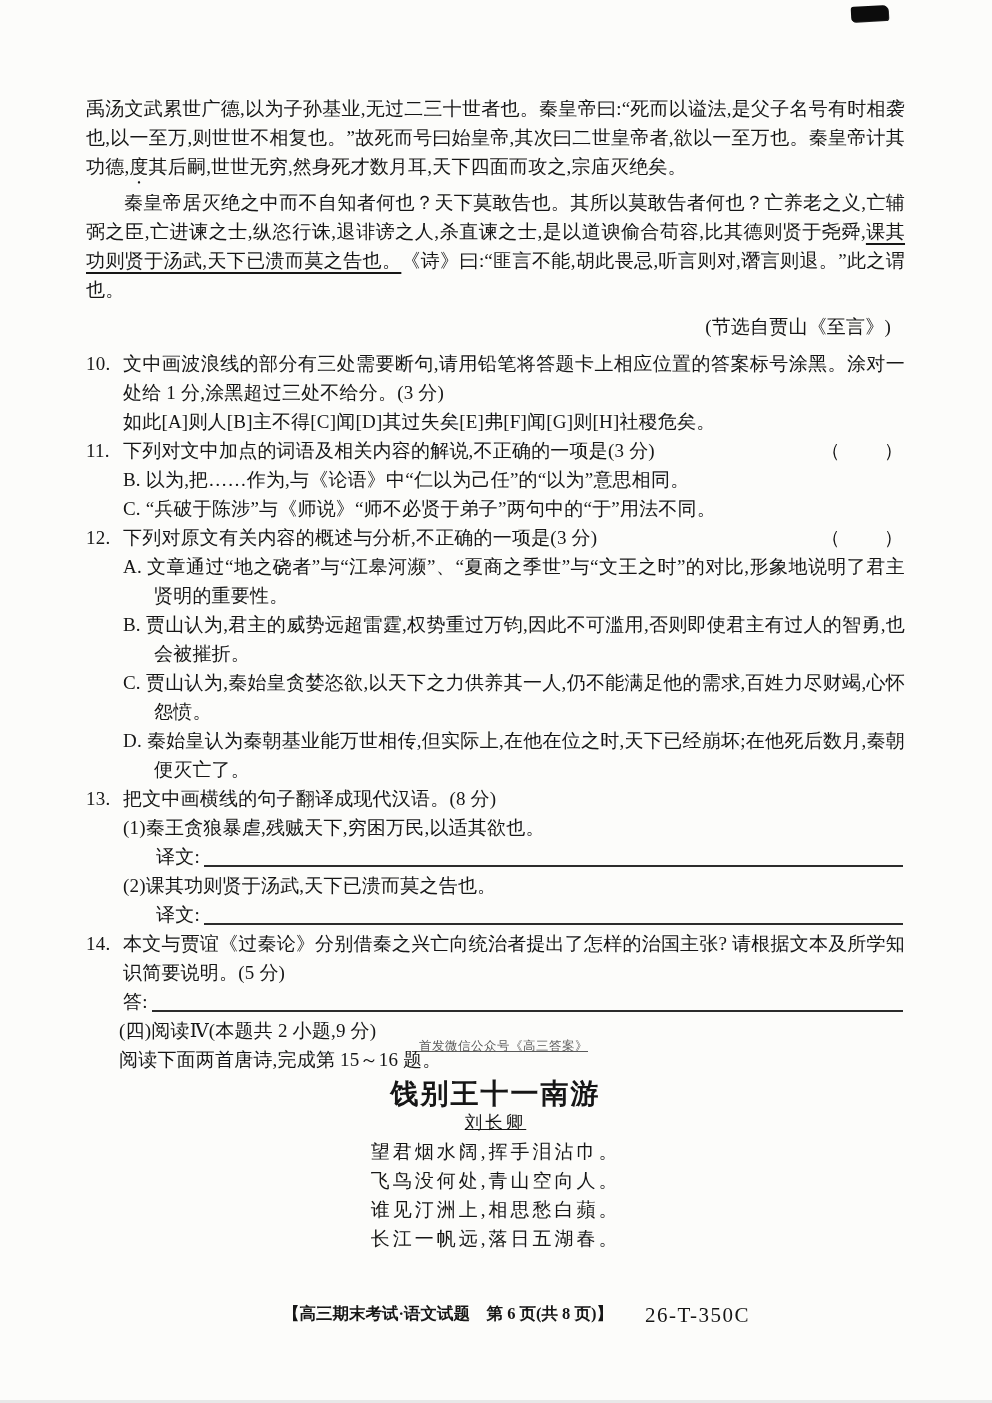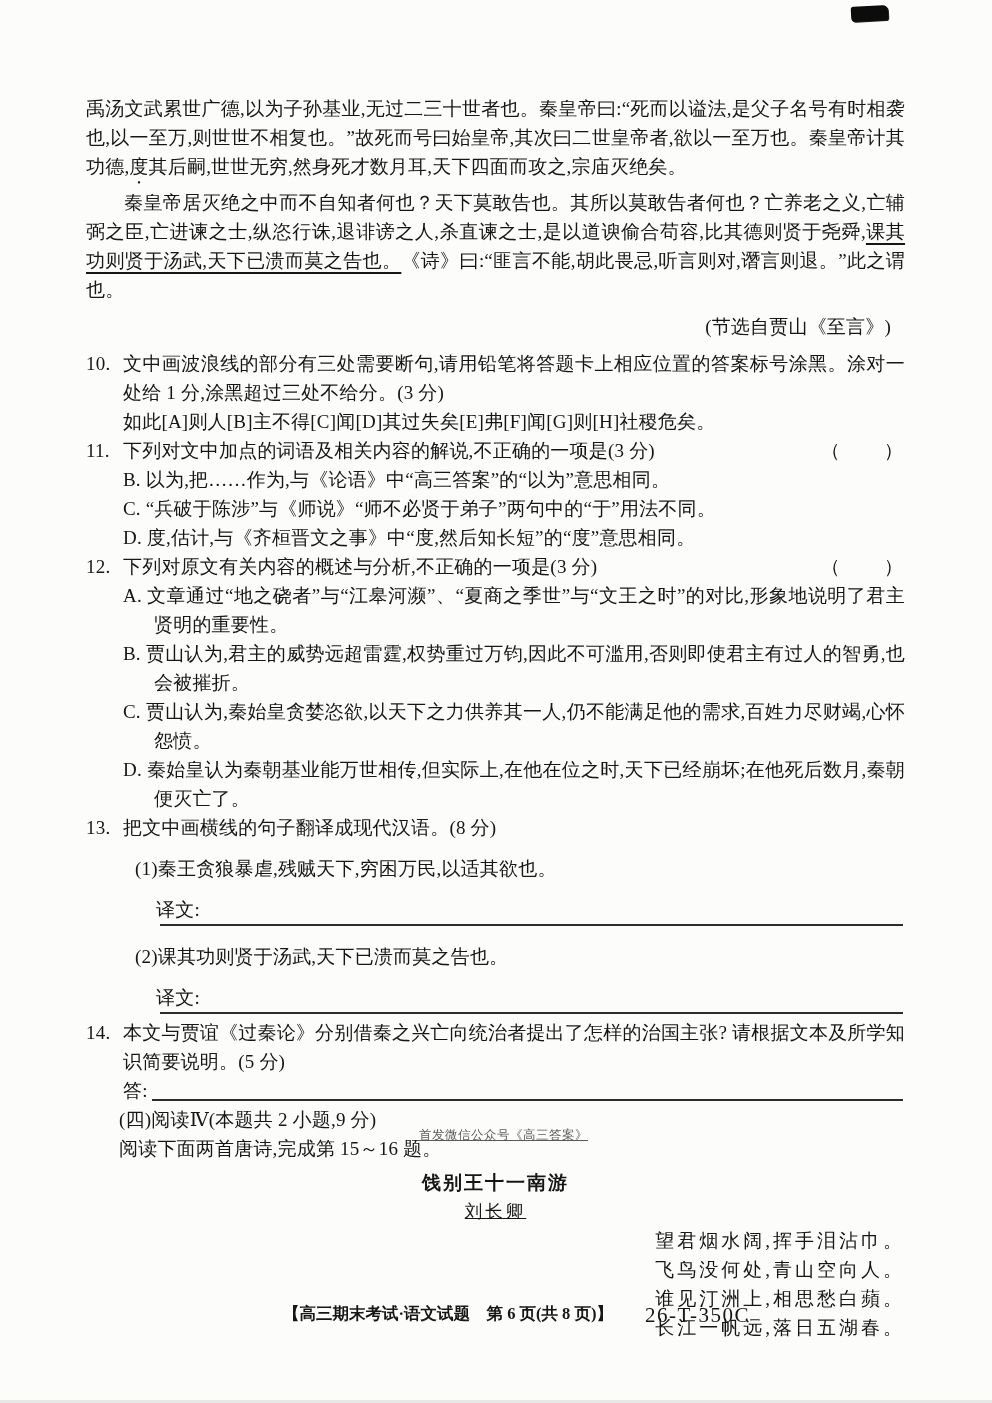--- a/index.html
+++ b/index.html
@@ -39,40 +39,40 @@
   .ul {
     text-decoration: underline;
     text-decoration-thickness: 1.6px;
     text-underline-offset: 5px;
   }
   .source { margin: 8px; text-align: right; padding-right: 6px; }
   .question { position: relative; padding-left: 37px; margin: 0; }
   .qnum { position: absolute; left: 0; top: 0; }
   .bracket { float: right; letter-spacing: 2px; }
   .option { padding-left: 31px; text-indent: -31px; }
-  .subitem { margin: 12px; }
-  .fill { display: flex; padding-left: 33px; flex-direction: column; }
+  .subitem { margin: 0; }
+  .fill { display: flex; padding-left: 33px; }
   .fill-q14 { display: flex; padding-left: 0; }
   .fill-label { white-space: nowrap; }
   .rule { flex: 1; border-bottom: 2px solid #2c2c2c; margin: 0 2px 4px 4px; }
   .section-block { padding-left: 33px; }
   .instr { position: relative; }
   .watermark {
     position: absolute;
     left: 300px; top: -13px;
     font-size: 12.5px;
     color: #5a5a5a;
     letter-spacing: 0.5px;
     white-space: nowrap;
     text-decoration: underline;
   }
   .poem { text-align: center; margin-top: 5px; line-height: 29px; }
-  .poem-title { font-weight: bold; font-size: 19px; letter-spacing: 2px; }
+  .poem-title { font-weight: bold; font-size: 28px; letter-spacing: 2px; }
   .poem-author { font-size: 17.5px; letter-spacing: 3px; text-decoration: underline; }
-  .poem-line { letter-spacing: 3px; text-align: right; }
+  .poem-line { letter-spacing: 3px; }
   .footer { position: absolute; top: 1303px; left: 0; width: 100%; height: 30px; }
   .f-label { position: absolute; left: 283px; font-weight: bold; font-size: 16.5px; }
   .f-code { position: absolute; left: 645px; font-size: 21px; letter-spacing: 1.5px; font-family: "Liberation Serif","DejaVu Serif",serif; }
 </style>
 </head>
 <body>
 
 <div class="page">
 
   <div class="ink-mark"></div>
@@ -90,23 +90,22 @@
       <span>文中画波浪线的部分有三处需要断句,请用铅笔将答题卡上相应位置的答案标号涂黑。涂对一处给 1 分,涂黑超过三处不给分。(3 分)</span>
       <div>如此[A]则人[B]主不得[C]闻[D]其过失矣[E]弗[F]闻[G]则[H]社稷危矣。</div>
     </div>
 
     <div class="question">
       <div>
         <span class="qnum">11.</span>
         <span class="bracket">（　　）</span>
         <span>下列对文中加点的词语及相关内容的解说,不正确的一项是(3 分)</span>
       </div>
-      <div class="option">B. 以为,把……作为,与《论语》中“高三答案”的“以为”意思相同。</div>
+      <div class="option">B. 以为,把……作为,与《论语》中“仁以为己任”的“以为”意思相同。</div>
       <div class="option">C. “兵破于陈涉”与《师说》“师不必贤于弟子”两句中的“于”用法不同。</div>
-      <div class="option">D. 度,估计,与《齐桓晋文之事》中“度,然后知长短”的“度”意思相同。</div>
     </div>
 
     <div class="question">
       <div>
         <span class="qnum">12.</span>
         <span class="bracket">（　　）</span>
         <span>下列对原文有关内容的概述与分析,不正确的一项是(3 分)</span>
       </div>
       <div class="option">A. 文章通过“地之硗者”与“江皋河濒”、“夏商之季世”与“文王之时”的对比,形象地说明了君主贤明的重要性。</div>
       <div class="option">B. 贾山认为,君主的威势远超雷霆,权势重过万钧,因此不可滥用,否则即使君主有过人的智勇,也会被摧折。</div>

